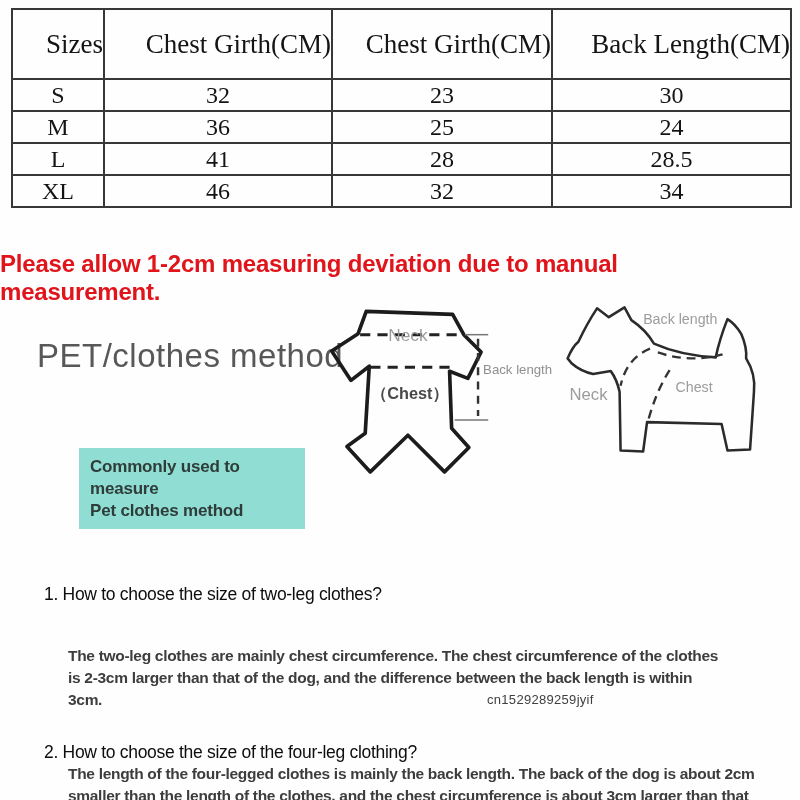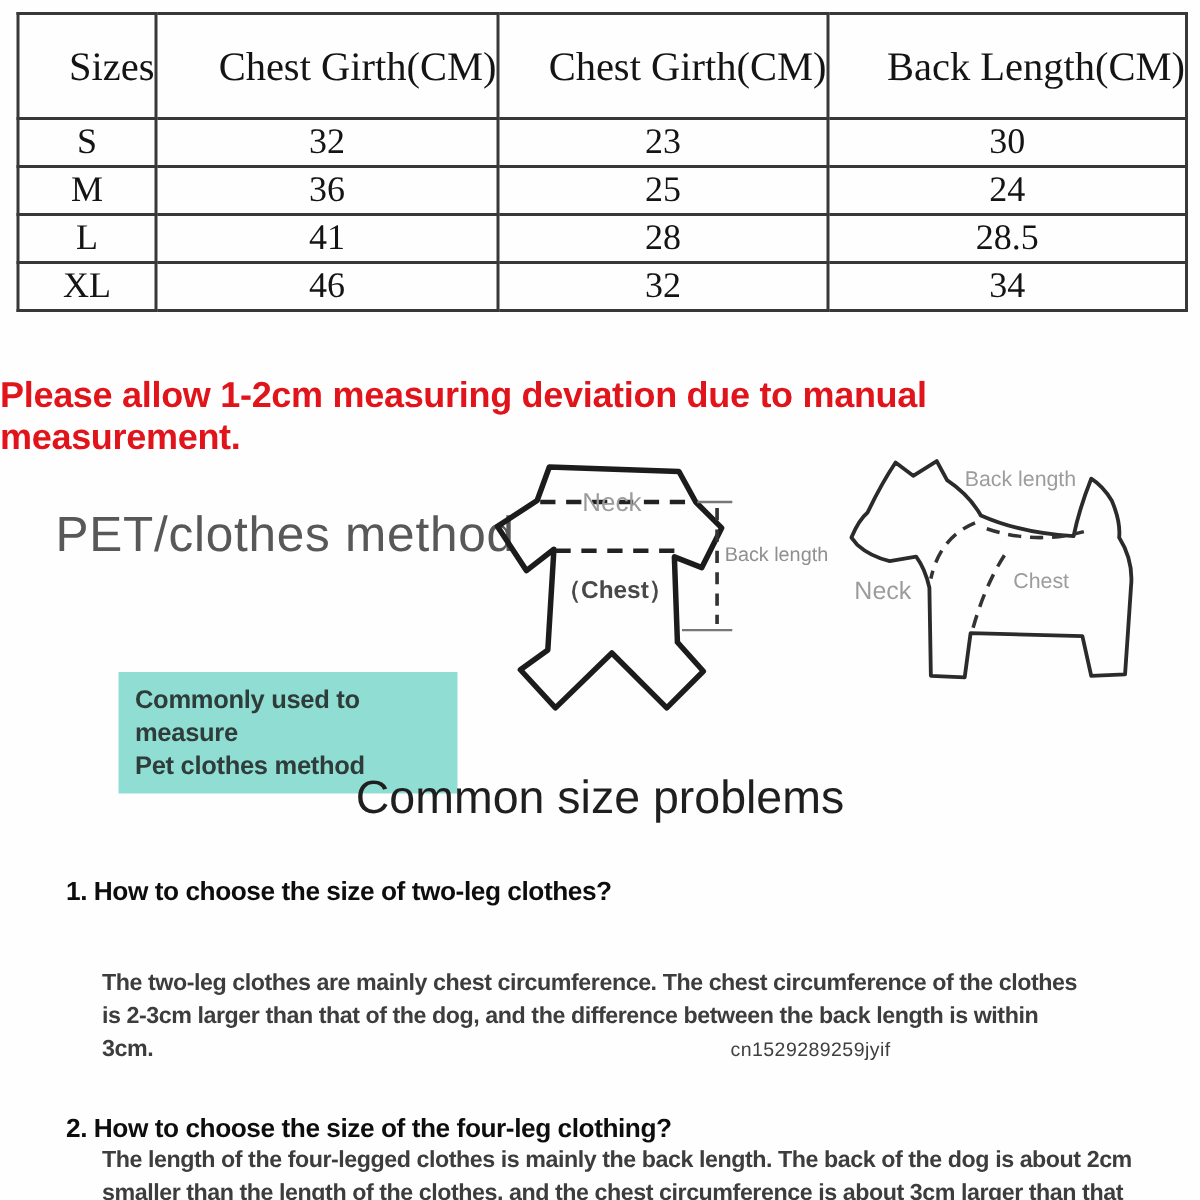--- a/index.html
+++ b/index.html
@@ -53,21 +53,21 @@
   .dog-svg     { position:absolute; left:548px; top:292px; }
   .diagram-label { font-family:"Liberation Sans", sans-serif; }
 
   
   .problems-title {
     position:absolute; top:514px; left:0; width:800px;
     text-align:center; font-size:31px; color:#1f1f1f;
   }
   .qa-question {
     position:absolute; left:44px;
-    font-size:17.5px; font-weight:bold; color:#0d0d0d;
+    font-size:17.5px; font-weight:normal; color:#0d0d0d;
     letter-spacing:-0.3px; white-space:nowrap;
   }
   .qa-answer {
     position:absolute; left:68px;
     font-size:15.5px; font-weight:bold; color:#3d3d3d;
     letter-spacing:-0.3px; line-height:1.42;margin-top:24px;
   }
   .q1 { top:584px; }
   .a1 { top:621px; width:655px; }
   .q2 { top:699px;margin-top:43px; }
@@ -155,21 +155,20 @@
              L101,131 L97,161 L74,160 L73,100 Q70,87 64,79
              L46,82 Q33,79 24,71 L20,66 Q25,54 31,49 Q40,30 50,15 Z" fill="none" stroke="#2b2b2b" stroke-width="2.6" stroke-linejoin="round"></path>
     <path d="M112,60 Q145,71 178,62" fill="none" stroke="#333" stroke-width="2.4" stroke-dasharray="9 6"></path>
     <path d="M104,56 Q80,66 74,94" fill="none" stroke="#333" stroke-width="2.4" stroke-dasharray="9 6"></path>
     <path d="M124,78 Q110,100 102,130" fill="none" stroke="#333" stroke-width="2.4" stroke-dasharray="9 6"></path>
     <text class="diagram-label" x="97" y="31" text-anchor="start" font-size="14.5" fill="#9c9c9c">Back length</text>
     <text class="diagram-label" x="22" y="108" text-anchor="start" font-size="17" fill="#9c9c9c">Neck</text>
     <text class="diagram-label" x="130" y="100" text-anchor="start" font-size="14.5" fill="#9c9c9c">Chest</text>
   </svg>
 
-  <div class="problems-title">Common size problems</div>
 
   <div class="qa-question q1">1. How to choose the size of two-leg clothes?</div>
   <div class="qa-answer a1">The two-leg clothes are mainly chest circumference. The chest circumference of the clothes is 2-3cm larger than that of the dog, and the difference between the back length is within 3cm.</div>
 
   <div class="watermark">cn1529289259jyif</div>
 
   <div class="qa-question q2">2. How to choose the size of the four-leg clothing?</div>
   <div class="qa-answer a2">The length of the four-legged clothes is mainly the back length. The back of the dog is about 2cm smaller than the length of the clothes, and the chest circumference is about 3cm larger than that of the dog.</div>
 
 </div>

